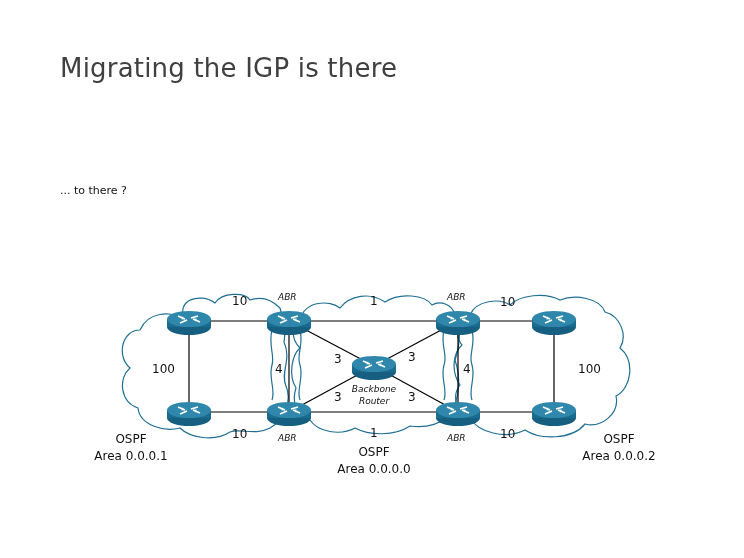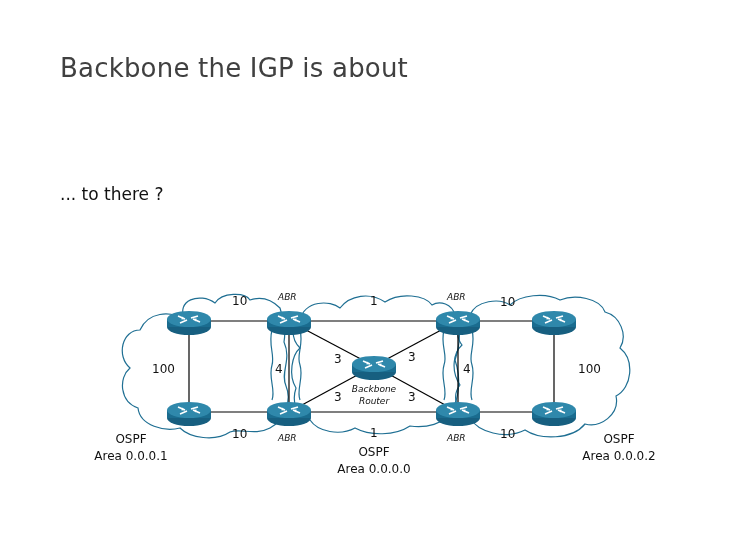--- a/index.html
+++ b/index.html
@@ -1,30 +1,30 @@
 <!DOCTYPE html>
 <html><head>
   <meta charset="utf-8">
   <style>
     html, body { margin:0; padding:0; background:#ffffff; }
     body { width:744px; height:558px; position:relative; overflow:hidden;
            font-family:"DejaVu Sans", sans-serif; }
     .title { position:absolute; left:60px; top:50px; font-size:26px; color:#404040;
              line-height:37px; letter-spacing:0.2px; }
-    .subtitle { position:absolute; left:60px; top:184px; font-size:17px; color:#111; }
+    .subtitle { position:absolute; left:60px; top:184px; font-size:11px; color:#111; }
     svg { position:absolute; left:0; top:0; }
     .lbl { font-family:"DejaVu Sans", sans-serif; font-size:12px; fill:#111; }
     .abr { font-family:"DejaVu Sans", sans-serif; font-size:9px; font-style:italic; fill:#111; }
     .area { font-family:"DejaVu Sans", sans-serif; font-size:12px; fill:#111; }
   </style>
 </head>
 <body>
 
 <div class="title">
-  <div>Backbone the IGP is about</div>
+  <div>Migrating the IGP is there</div>
 </div>
 <div class="subtitle">... to there ?</div>
 
 <svg width="744" height="558" viewBox="0 0 744 558">
   <defs>
     <g id="router">
       <ellipse cx="0" cy="6" rx="22" ry="8" fill="#175f80"></ellipse>
       <rect x="-22" y="-2" width="44" height="8" fill="#1a6c8f"></rect>
       <ellipse cx="0" cy="-2" rx="22" ry="8" fill="#2f88ab"></ellipse>
       <g stroke="#ffffff" stroke-width="1.6" fill="none">

